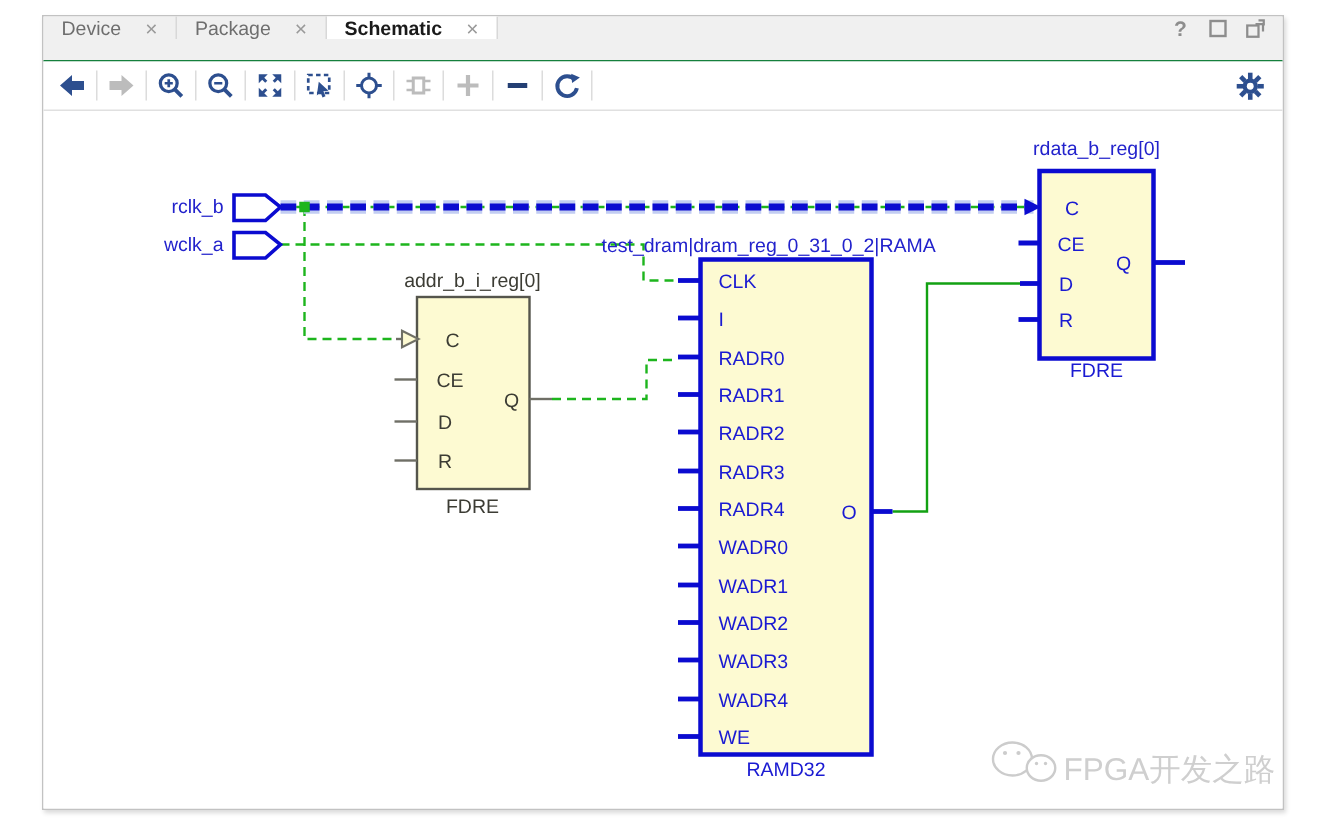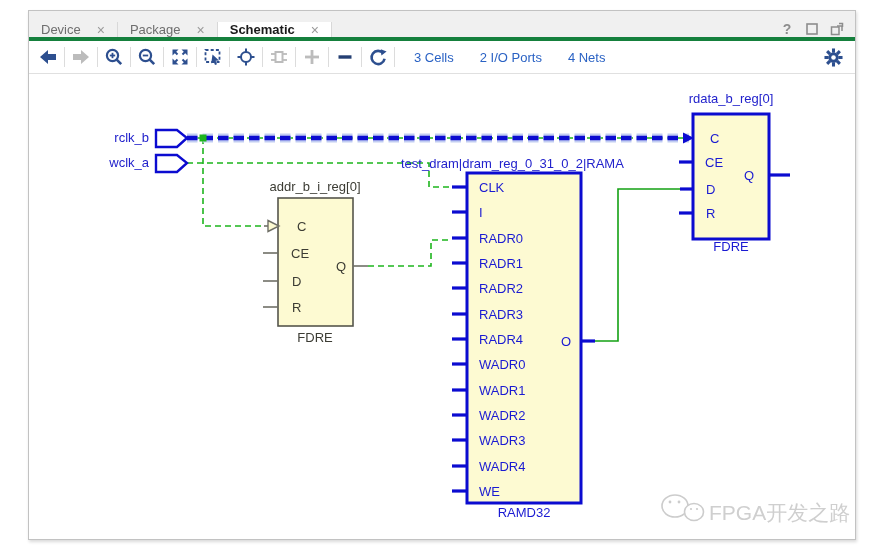--- a/index.html
+++ b/index.html
@@ -6,22 +6,22 @@
   body { background: #ffffff; font-family: "Liberation Sans", sans-serif; }
   .page { position: relative; width: 878px; height: 546px; background: #ffffff; overflow: hidden; }
   .window {
     position: absolute; left: 28px; top: 10px; width: 828px; height: 530px;
     background: #ffffff; border: 1px solid #c2c2c2;
     box-shadow: 1px 2px 3px rgba(0,0,0,0.15);
     display: flex; flex-direction: column;
   }
   
   .tabbar {
-    height: 30px; background: #f0f0f0; border-bottom: 4px solid #15803d;
-    display: flex; align-items: flex-end; flex: 0 0 30px;
+    height: 30px; background: #f0f0f0; border-bottom: 1px solid #15803d;
+    display: flex; align-items: flex-start; flex: 0 0 30px;
   }
   .tab {
     display: flex; align-items: center; padding: 0 12px; gap: 16px;
     border-right: 1px solid #d8d8d8; font-size: 13px; color: #6e6e6e; cursor: default;
   }
   .tab .close { color: #9a9a9a; font-size: 14px; line-height: 1; }
   .tab.active { background: #ffffff; color: #1a1a1a; font-weight: bold; }
   .tab.active .close { font-weight: normal; }
   .tab-spacer { flex: 1; }
   .winicons { display: flex; align-items: center; gap: 9px; padding-right: 10px; }
@@ -168,25 +168,20 @@
           </svg>
       </span>
       <span class="tsep"></span>
       <span class="tbtn">
         <svg width="20" height="20" viewBox="0 0 20 20">
           <path d="M 15.2,6.2 A 6.6,6.6 0 1 0 16.6,11.8" fill="none" stroke="#2d4f8f" stroke-width="2.6"></path>
           <polygon points="12.8,2.2 18.6,4.6 13.4,8.4" fill="#2d4f8f"></polygon>
         </svg>
       </span>
       <span class="tsep"></span>
-      <div class="tlinks">
-        <span class="tlink">3 Cells</span>
-        <span class="tlink">2 I/O Ports</span>
-        <span class="tlink">4 Nets</span>
-      </div>
       <span class="gear">
         <svg width="19" height="19" viewBox="-10 -10 20 20">
           <g fill="#2d4f8f">
             <g id="teeth">
               <rect x="-1.6" y="-9.5" width="3.2" height="4.4" transform="rotate(0)"></rect>
               <rect x="-1.6" y="-9.5" width="3.2" height="4.4" transform="rotate(45)"></rect>
               <rect x="-1.6" y="-9.5" width="3.2" height="4.4" transform="rotate(90)"></rect>
               <rect x="-1.6" y="-9.5" width="3.2" height="4.4" transform="rotate(135)"></rect>
               <rect x="-1.6" y="-9.5" width="3.2" height="4.4" transform="rotate(180)"></rect>
               <rect x="-1.6" y="-9.5" width="3.2" height="4.4" transform="rotate(225)"></rect>

